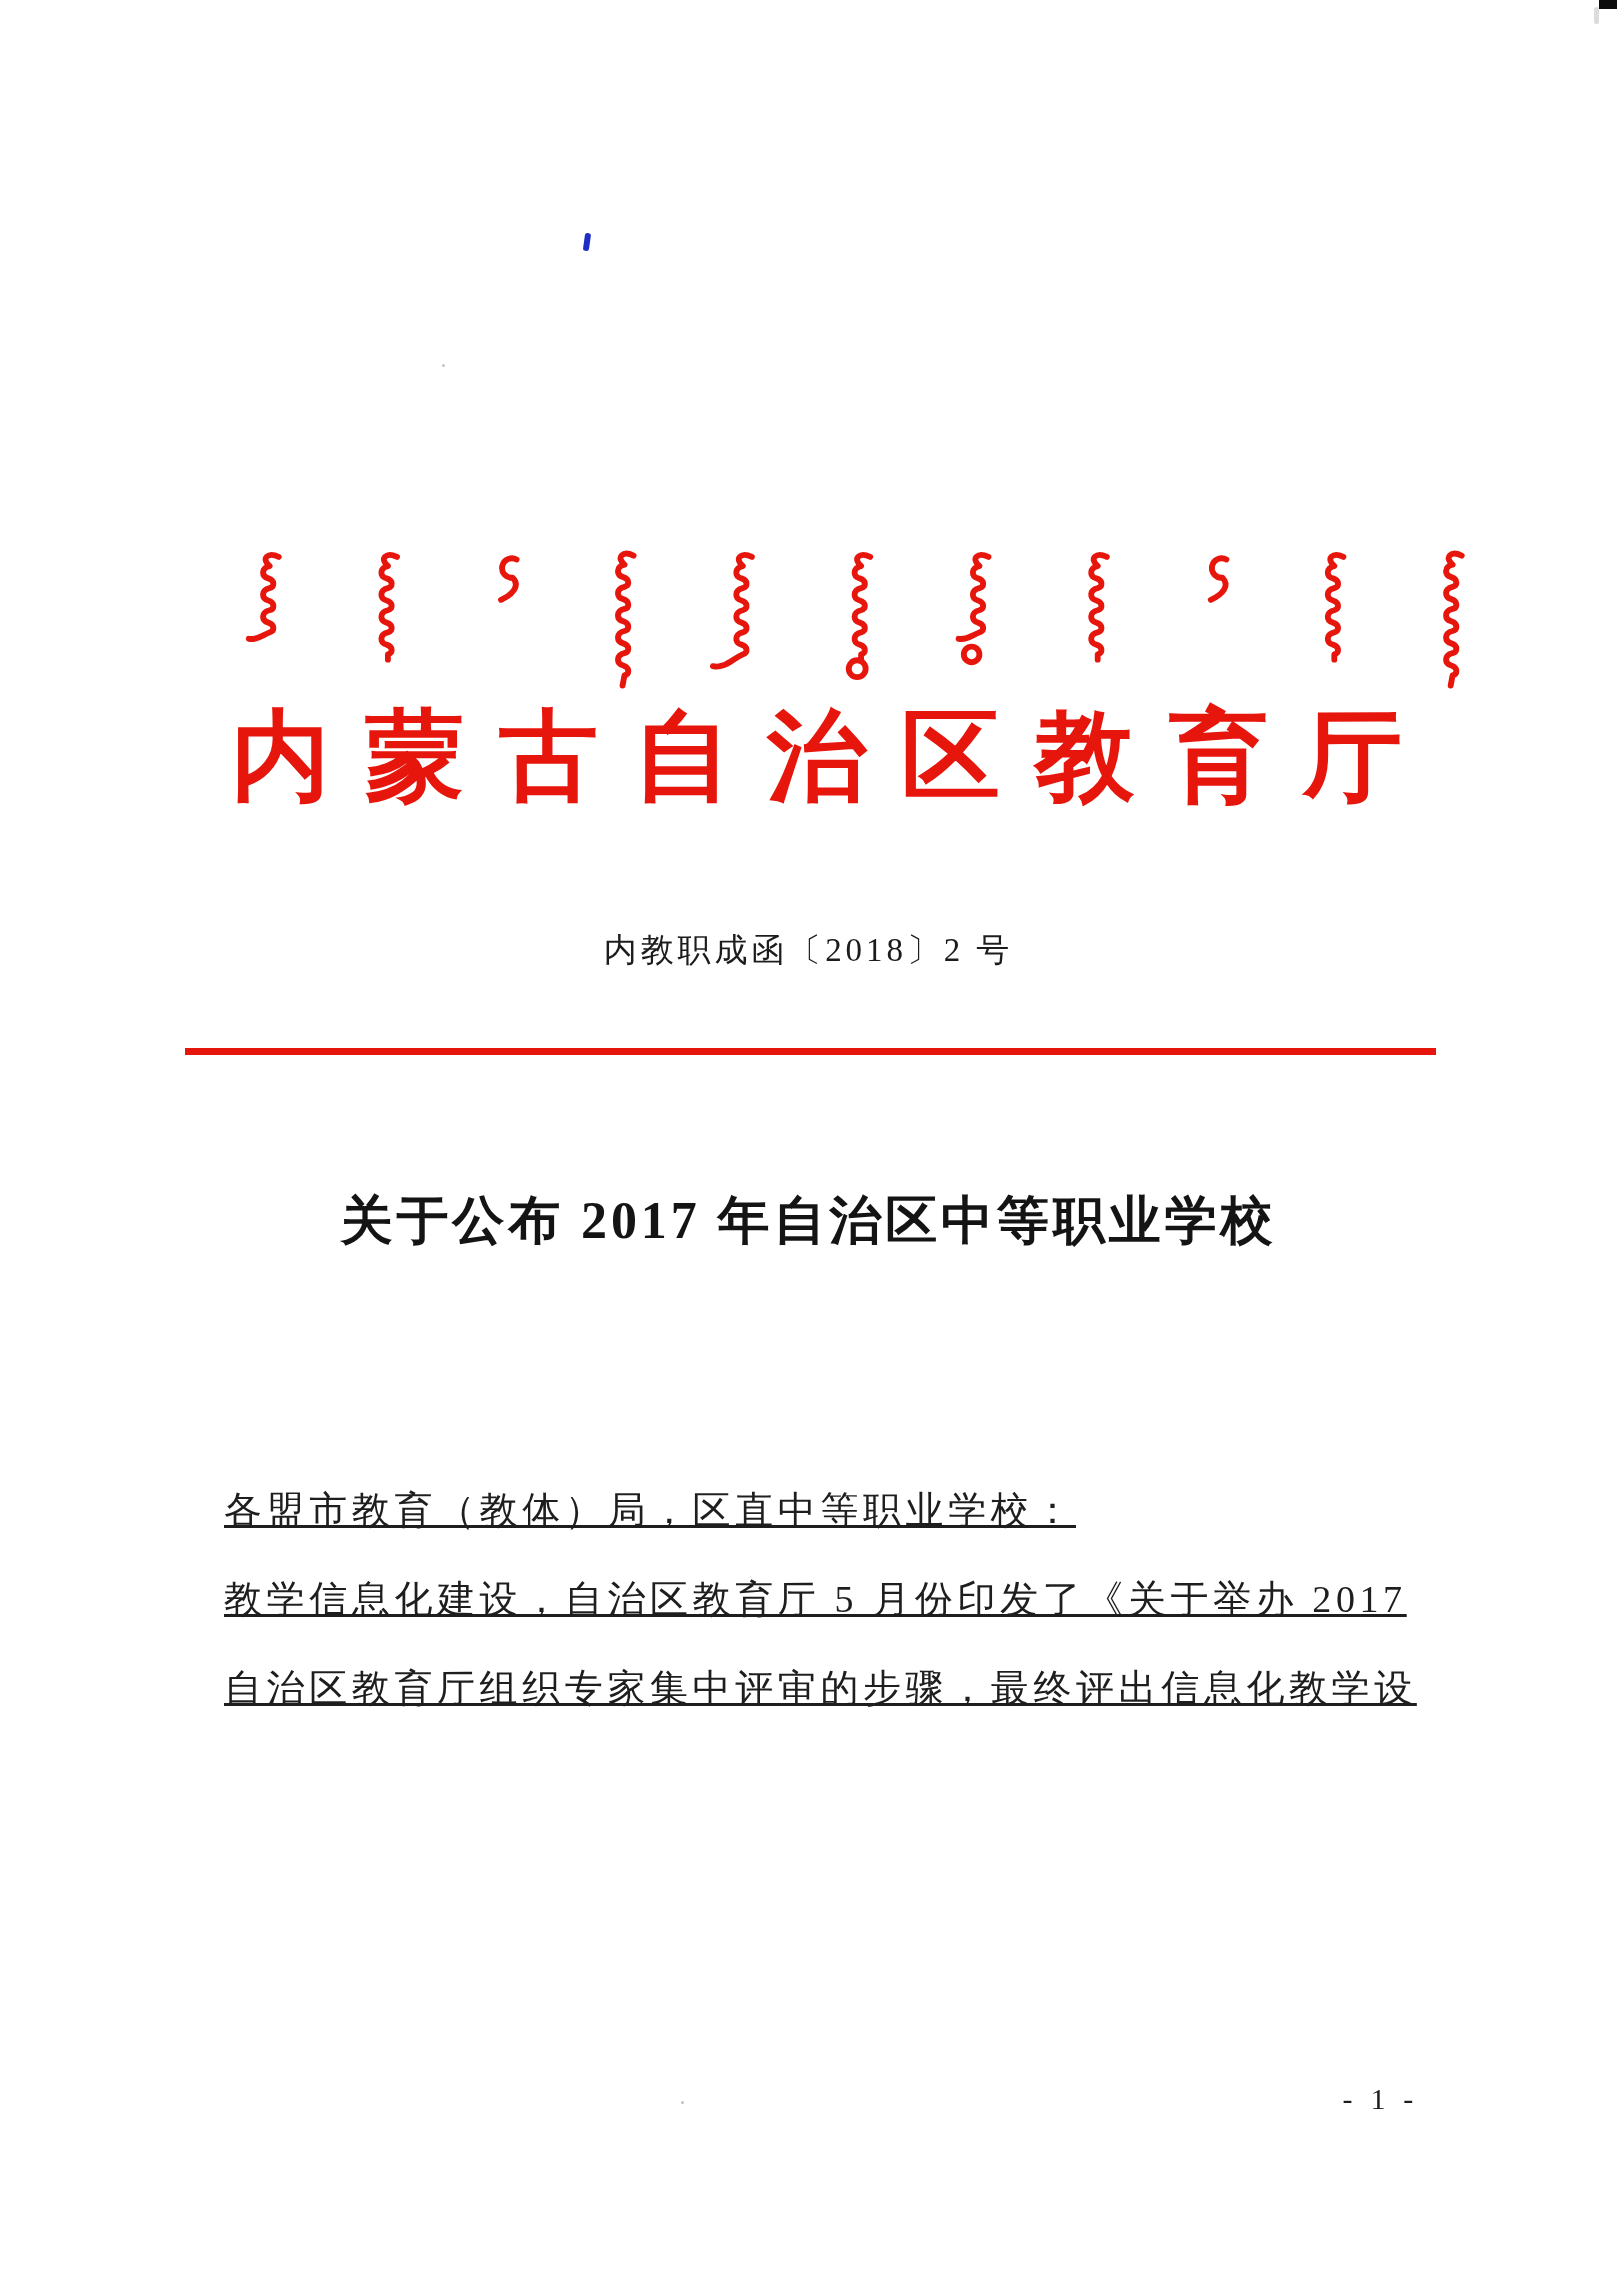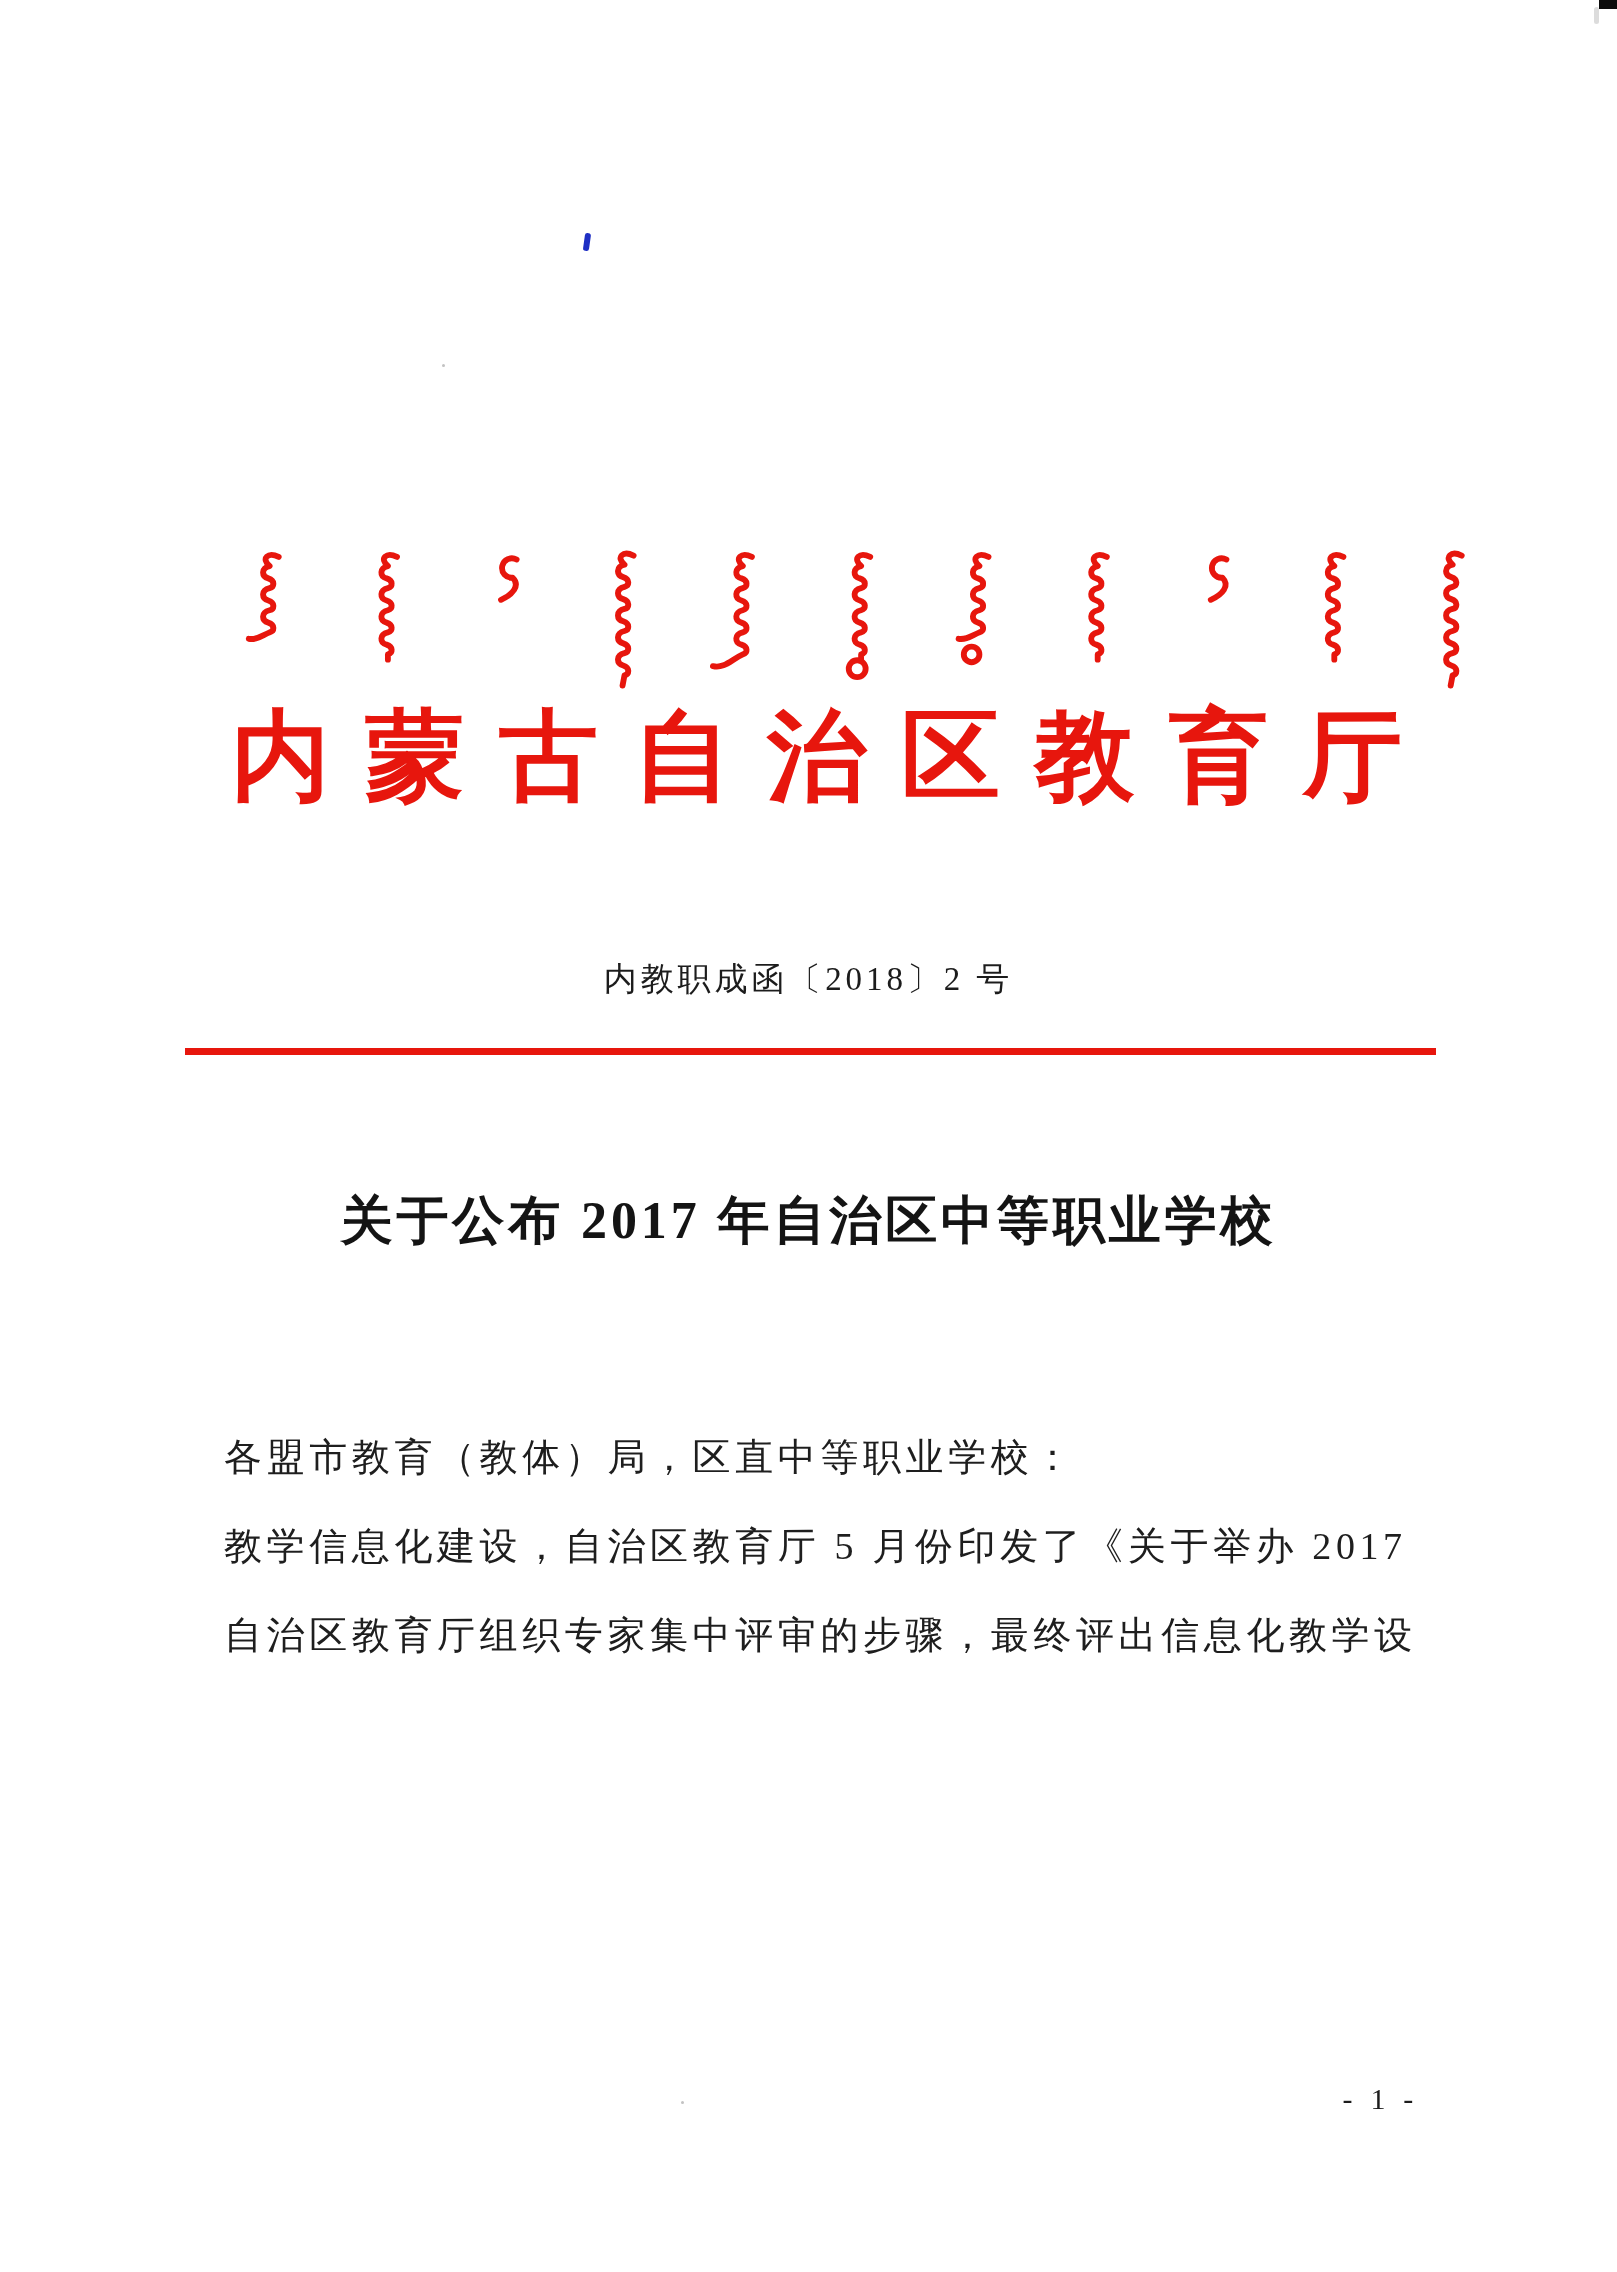--- a/index.html
+++ b/index.html
@@ -42,21 +42,21 @@
     font-weight:bold;
     color:#e7160d;
     letter-spacing:35px;
     text-indent:35px;
     white-space:nowrap;
     padding-left:8px;
   }
 
   
   .docnum{
-    left:0;top:959px;width:1617px;
+    left:0;top:930px;width:1617px;
     text-align:center;
     font-size:33px;line-height:40px;
     color:#1c1c1c;
     letter-spacing:3.9px;
     white-space:nowrap;
   }
 
   
   .redline{
     left:185px;top:1048px;width:1251px;height:7.2px;
@@ -69,25 +69,26 @@
     text-align:center;
     font-size:52px;line-height:92px;
     font-weight:bold;
     color:#141414;
     letter-spacing:3.9px;
     white-space:nowrap;
   }
 
   
   .bodytext{
-    left:224px;top:1413px;width:1209px;
+    left:224px;top:1466px;width:1209px;
     font-size:38px;line-height:89px;
     color:#1e1e1e;
     letter-spacing:4.6px;
     white-space:nowrap;
+    text-decoration:underline;
   }
   .bodytext .indent{ text-indent:85px; }
 
   
   .pagenum{
     left:1309px;top:2081px;width:143px;
     text-align:center;
     font-size:30px;line-height:35px;
     color:#1c1c1c;
     letter-spacing:5.2px;

